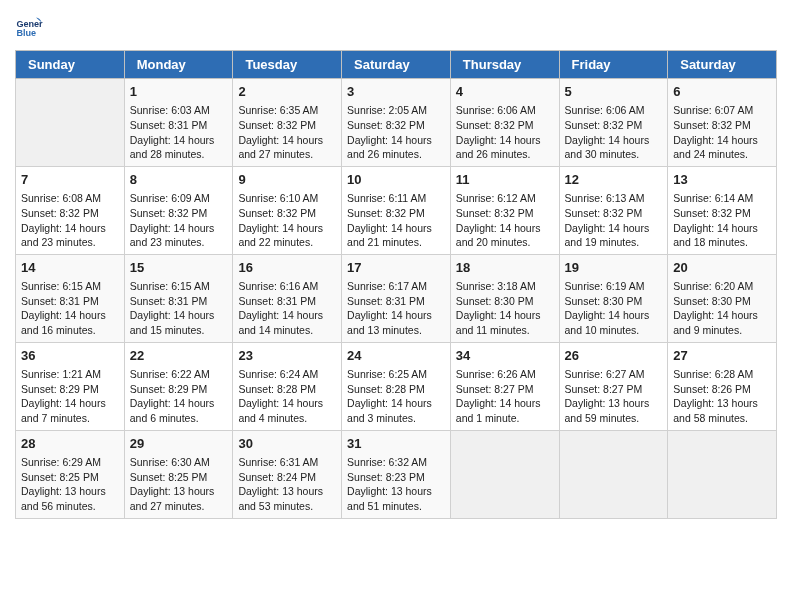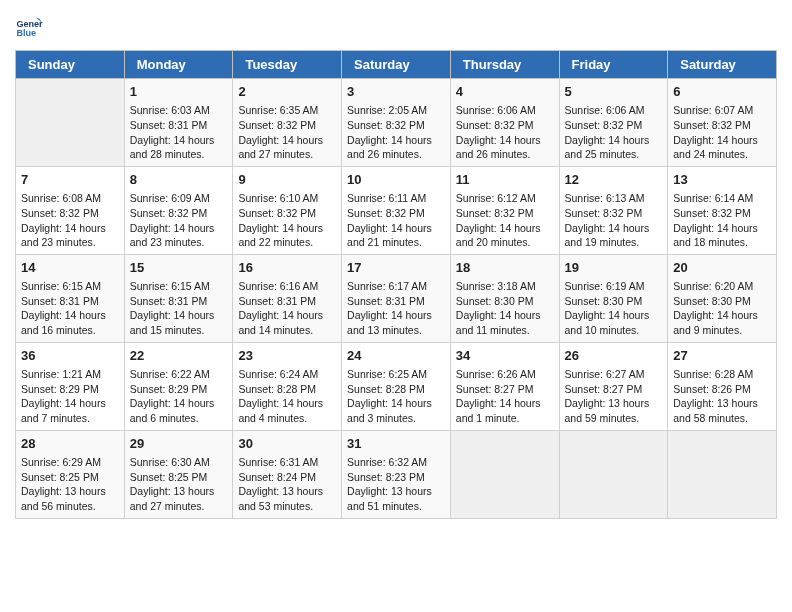--- a/index.html
+++ b/index.html
@@ -142,21 +142,21 @@
           <div>Sunrise: 6:06 AM</div>
           <div>Sunset: 8:32 PM</div>
           <div>Daylight: 14 hours</div>
           <div>and 26 minutes.</div>
         </td>
         <td>
           <span class="day-num">5</span>
           <div>Sunrise: 6:06 AM</div>
           <div>Sunset: 8:32 PM</div>
           <div>Daylight: 14 hours</div>
-          <div>and 25 minutes.</div>
+          <div>and 30 minutes.</div>
         </td>
         <td>
           <span class="day-num">6</span>
           <div>Sunrise: 6:07 AM</div>
           <div>Sunset: 8:32 PM</div>
           <div>Daylight: 14 hours</div>
           <div>and 24 minutes.</div>
         </td>
       </tr>
       <tr>

